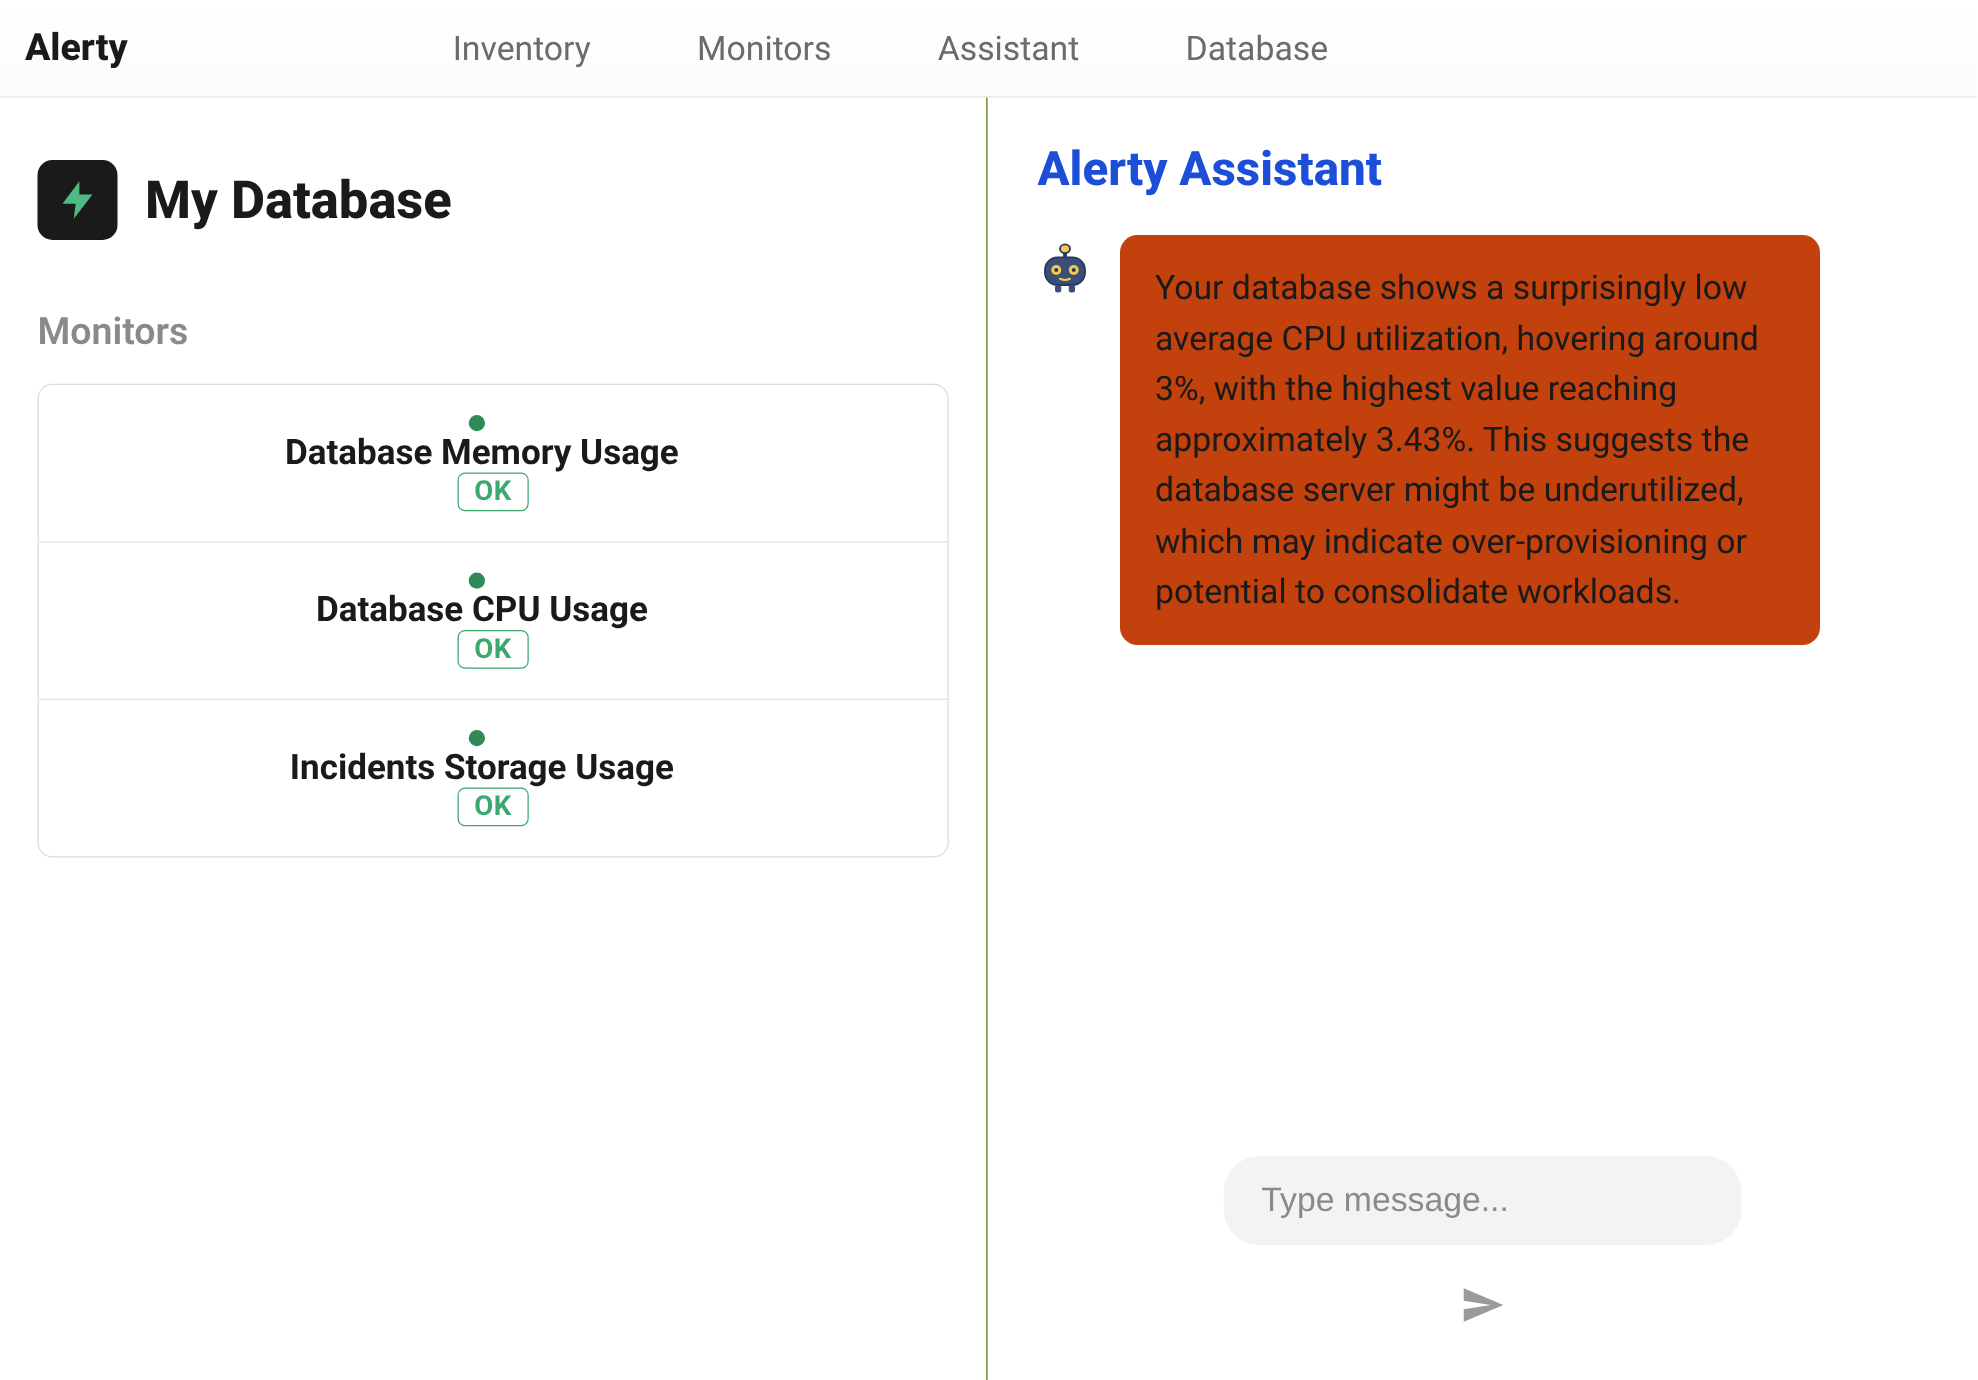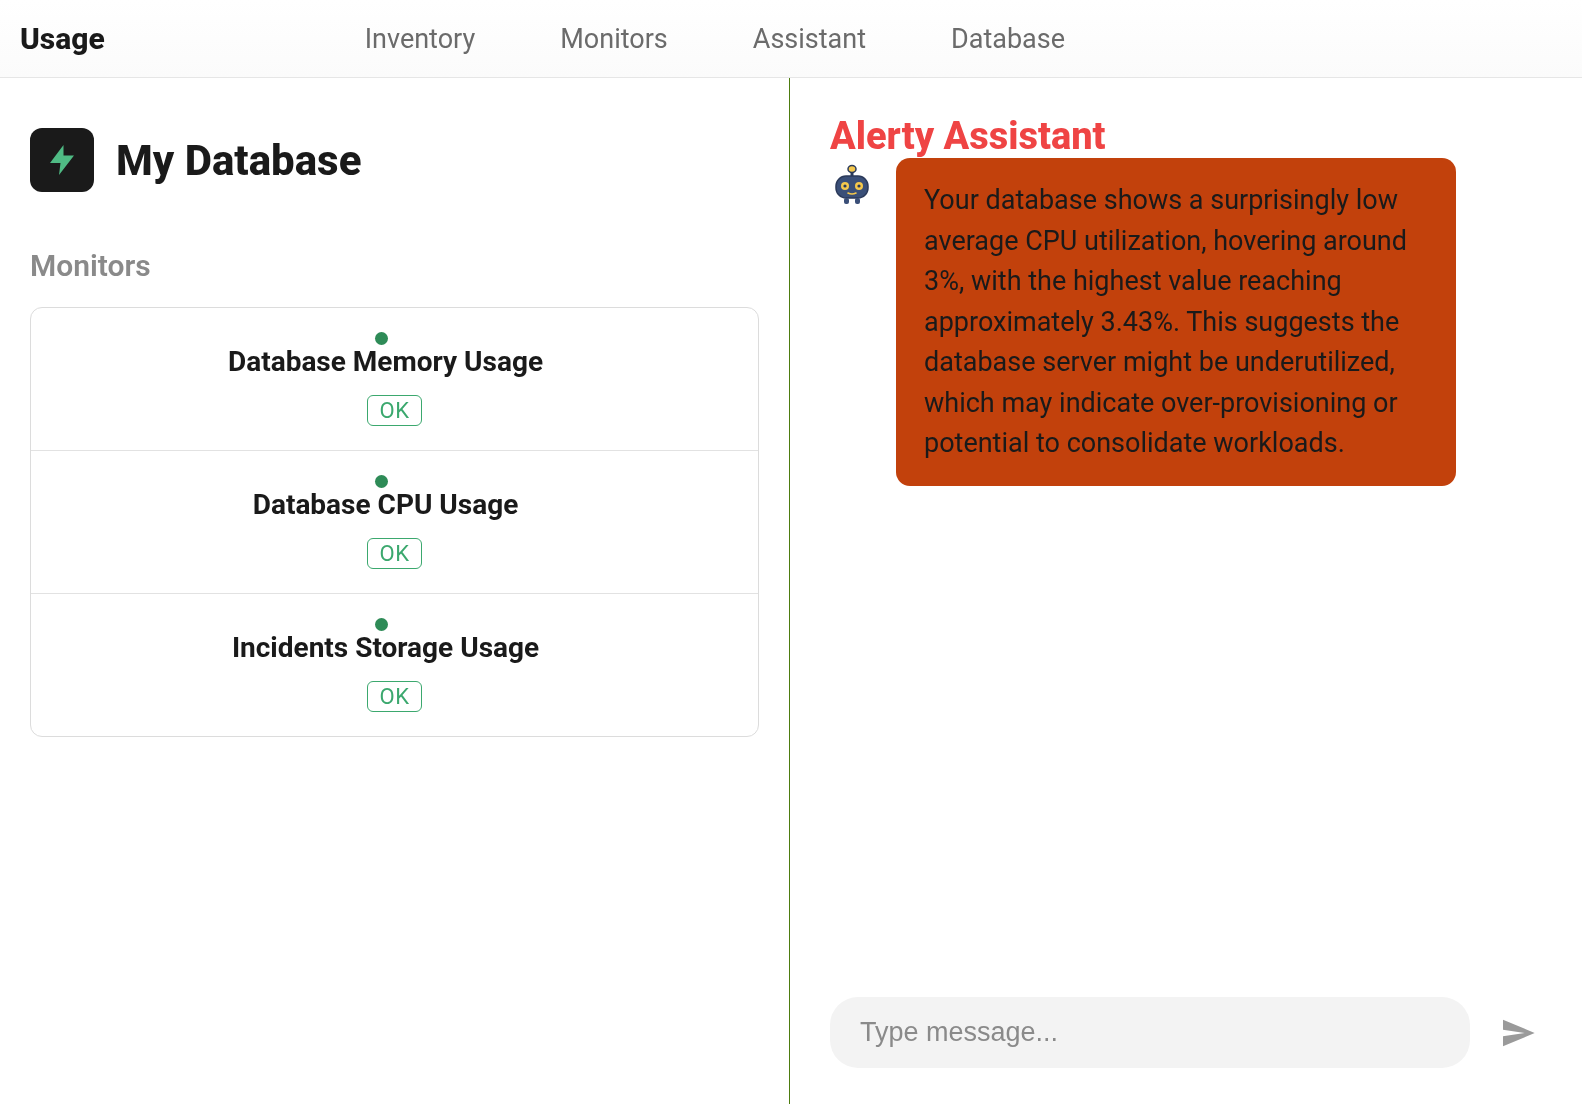--- a/index.html
+++ b/index.html
@@ -101,37 +101,37 @@
     .monitor-name {
       font-size: 28px;
       font-weight: 700;
       color: #1a1a1a;
       margin-right: 18px;
     }
     .status-badge {
       border: 1.5px solid #3ba86e;
       color: #3ba86e;
       font-size: 22px;
-      font-weight: 400;
+      font-weight: 700;
       padding: 2px 12px;
       border-radius: 6px;
       letter-spacing: 0.5px;
-      margin-top: 17px;
     }
     .right-panel {
       flex: 1;
       display: flex;
       flex-direction: column;
       padding: 36px 40px 36px 40px;
       position: relative;
     }
     .assistant-title {
       font-size: 38px;
       font-weight: 800;
-      color: #ef4444;
+      color: #1d4ed8;
+      margin-bottom: 30px;
     }
     .chat-area {
       flex: 1;
       overflow-y: auto;
     }
     .message-row {
       display: flex;
       align-items: flex-start;
       gap: 22px;
     }
@@ -148,20 +148,21 @@
       font-size: 27px;
       line-height: 1.5;
       color: #1a1a1a;
       max-width: 560px;
     }
     .input-area {
       display: flex;
       align-items: center;
       gap: 24px;
       margin-top: 20px;
+      flex-direction: column;
     }
     .message-input {
       flex: 1;
       background: #f3f3f3;
       border: none;
       border-radius: 28px;
       padding: 20px 30px;
       font-size: 27px;
       color: #1a1a1a;
       outline: none;
@@ -176,21 +177,21 @@
       padding: 4px;
       display: flex;
       align-items: center;
       justify-content: center;
     }
   </style>
 </head>
 <body>
 
 <div class="header">
-  <div class="brand">Usage</div>
+  <div class="brand">Alerty</div>
   <nav class="nav">
     <div class="nav-item">Inventory</div>
     <div class="nav-item">Monitors</div>
     <div class="nav-item">Assistant</div>
     <div class="nav-item">Database</div>
   </nav>
 </div>
 
 <div class="main">
   <div class="left-panel">

